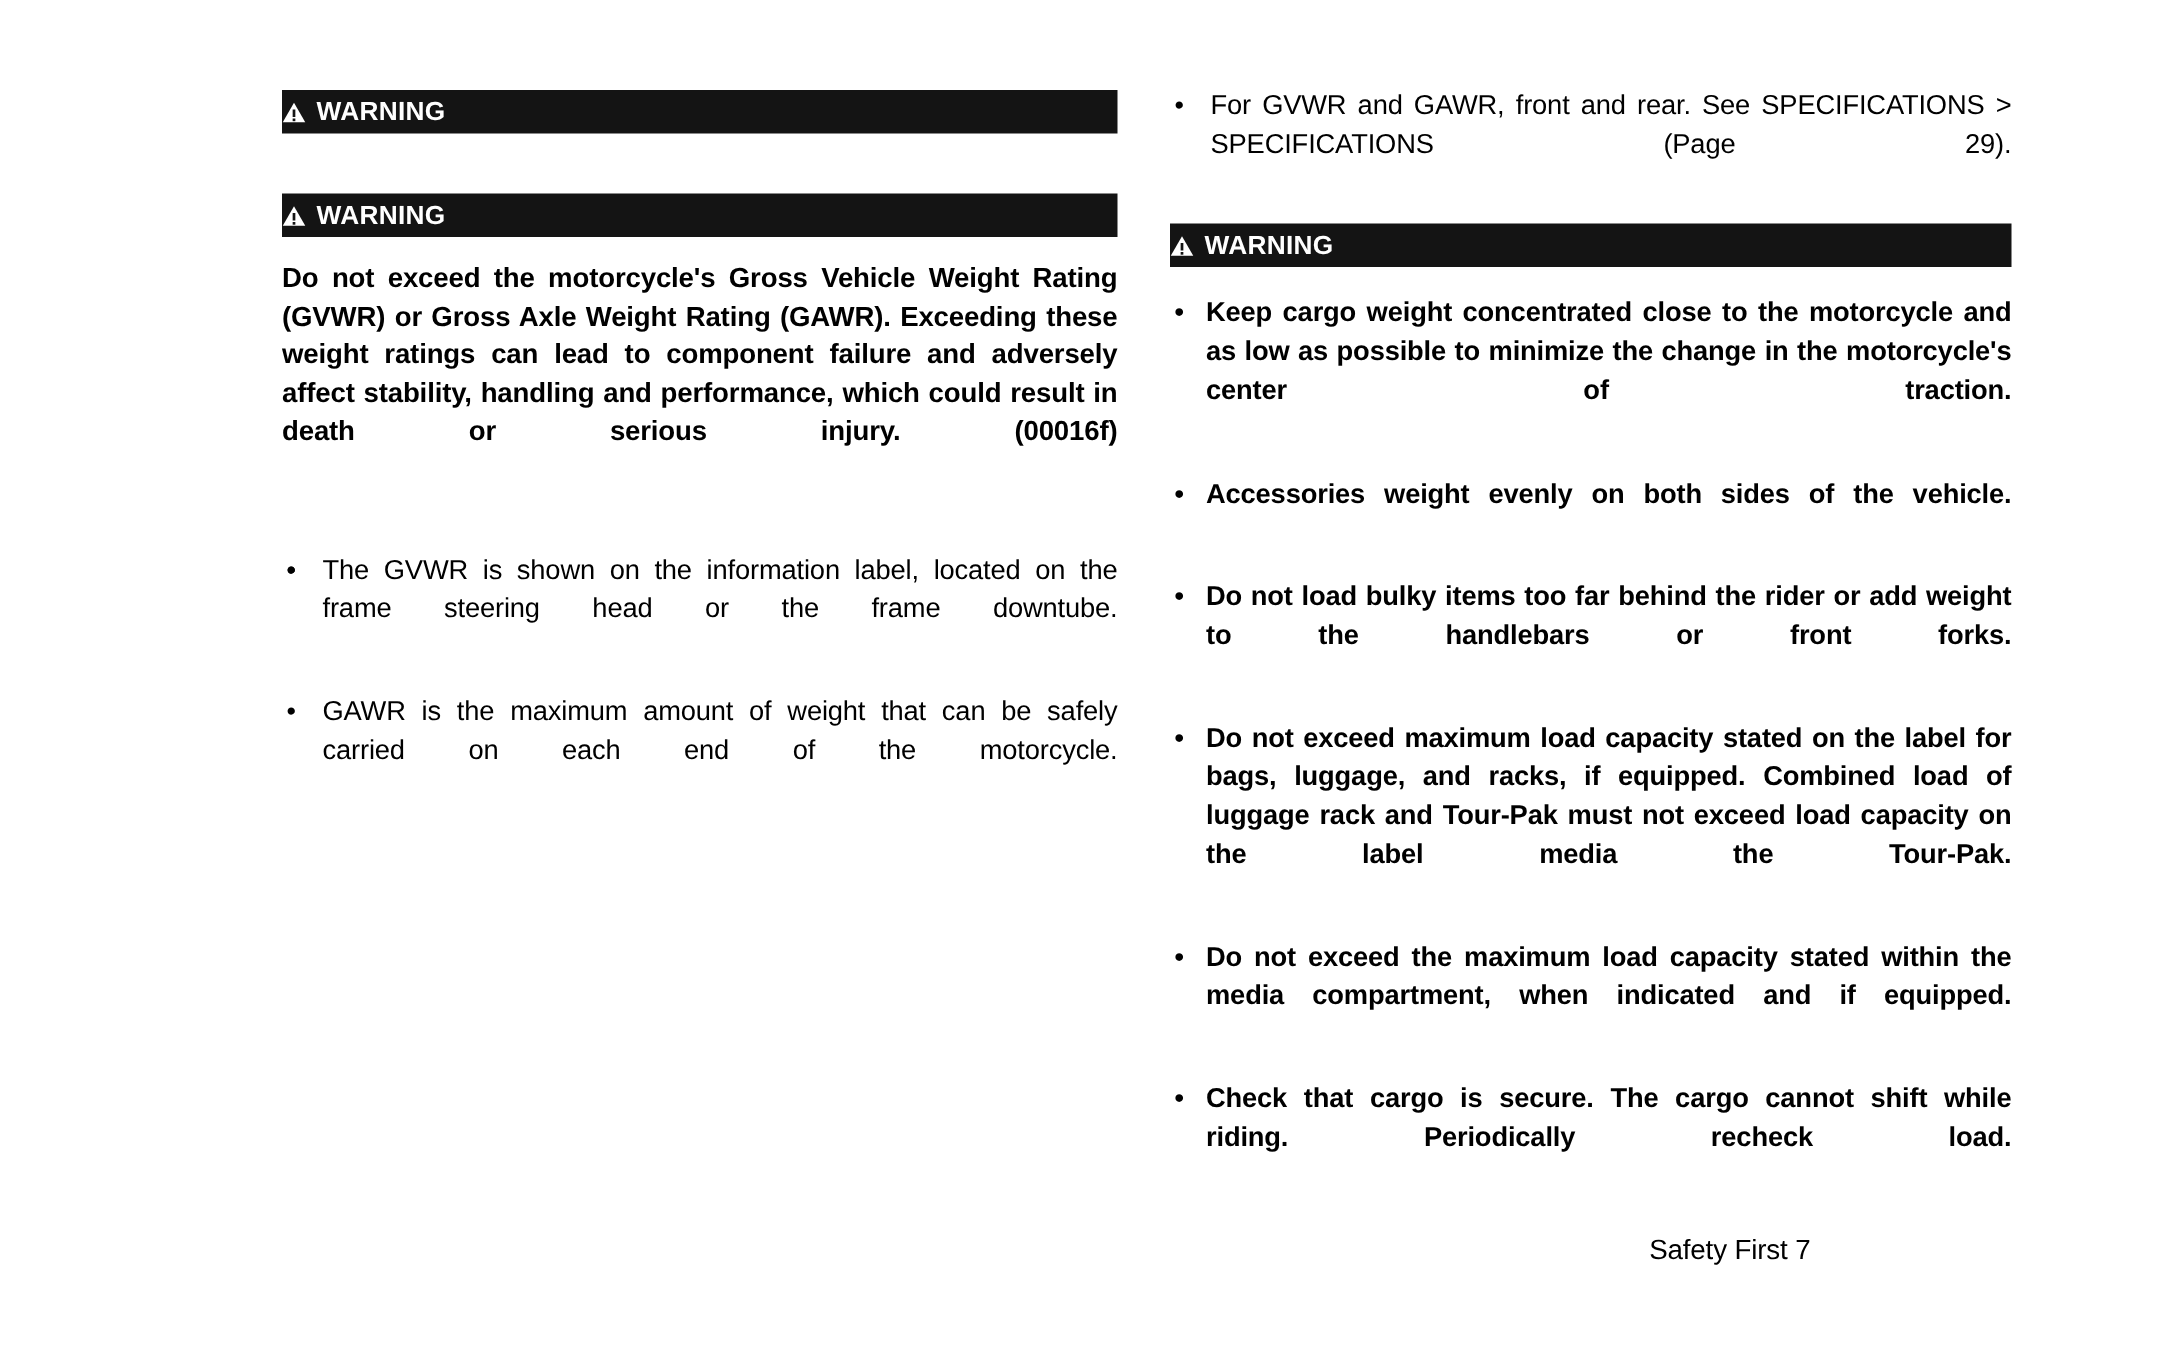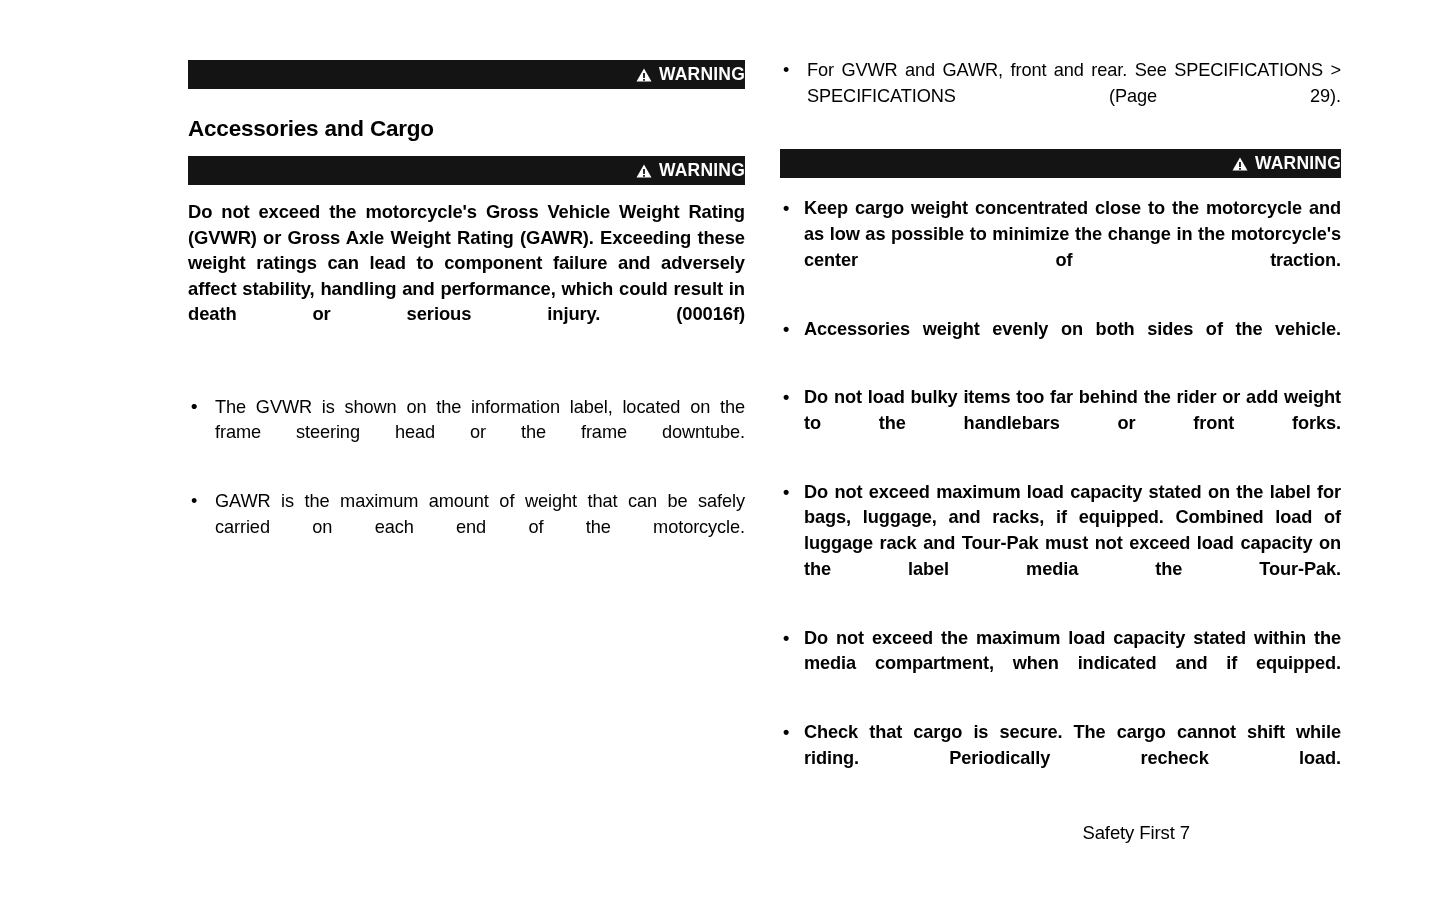--- a/index.html
+++ b/index.html
@@ -50,21 +50,21 @@
     padding-top: 58px;
   }
 
   
   .warning-bar {
     background: #141414;
     color: #ffffff;
     height: 29px;
     display: flex;
     align-items: center;
-    justify-content: flex-end;
+    justify-content: flex-start;
     margin: 0;
   }
   .warning-bar .wb-inner {
     display: flex;
     align-items: center;
     gap: 7px;
   }
   .warn-tri {
     display: inline-block;
     width: 16px;
@@ -140,21 +140,21 @@
   ul.bullets.bold > li .bullet-dot { left: 3px; }
 
   
   ul.bullets.regular > li { font-weight: normal; }
 
   .spacer-after-warnbody { height: 26px; }
 
   
   .footer {
     position: absolute;
-    left: 0;
+    left: 17px;
     top: 820px;
     width: 1294px;
     height: 40px;
   }
   .footer-text {
     position: absolute;
     right: 104px;
     top: 0px;
     font-size: 18.5px;
     line-height: 26px;
@@ -180,21 +180,20 @@
               <rect x="7.1" y="11.0" width="1.8" height="1.8" fill="#141414"></rect>
             </svg>
           </span>
           <span class="warning-label">WARNING</span>
         </span>
       </div>
 
 
       <div class="spacer-after-warnbody"></div>
 
-      <h2 class="section-heading">Accessories and Cargo</h2>
 
       <div style="height:14px"></div>
 
       <div class="warning-bar">
         <span class="wb-inner">
           <span class="warn-tri">
             <svg width="16" height="14" viewBox="0 0 16 14" xmlns="http://www.w3.org/2000/svg">
               <polygon points="8,0.5 15.5,13.5 0.5,13.5" fill="#ffffff"></polygon>
               <rect x="7.1" y="5.0" width="1.8" height="5.0" fill="#141414"></rect>
               <rect x="7.1" y="11.0" width="1.8" height="1.8" fill="#141414"></rect>

